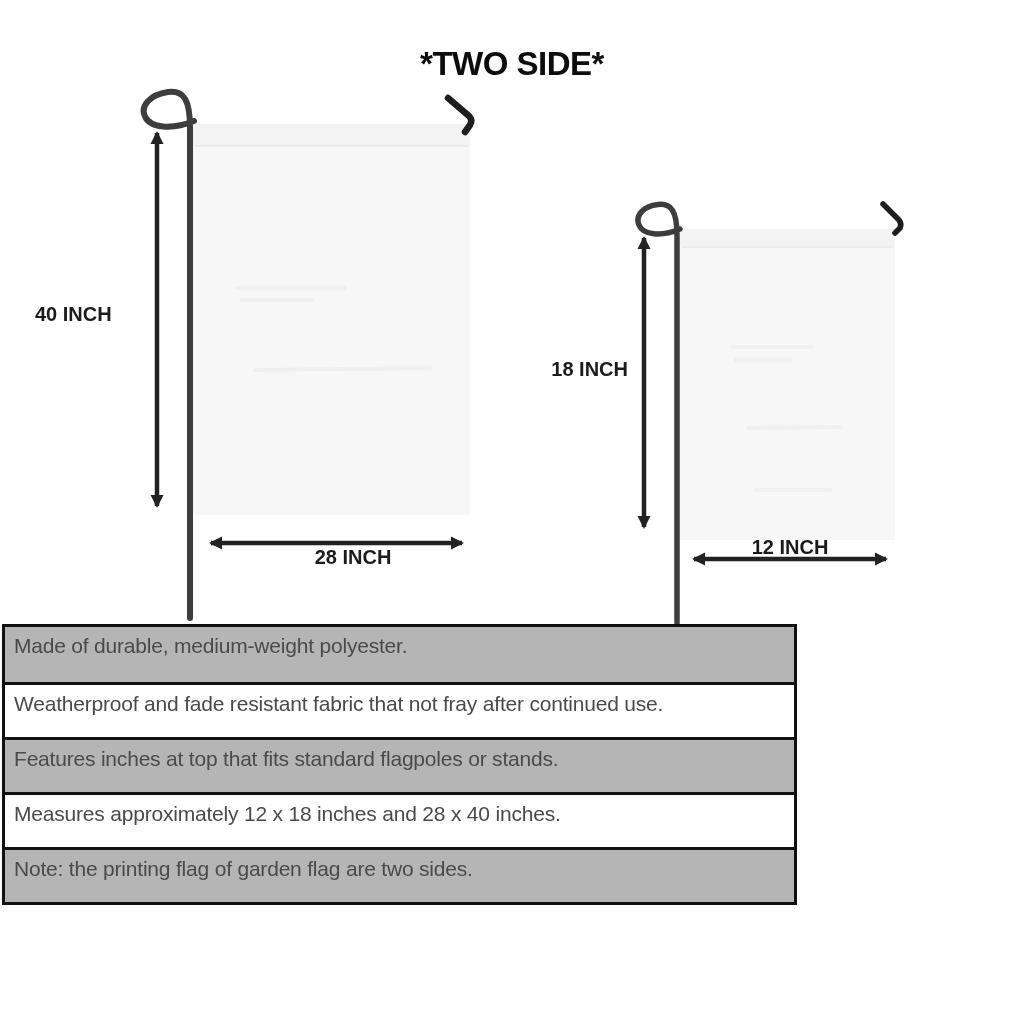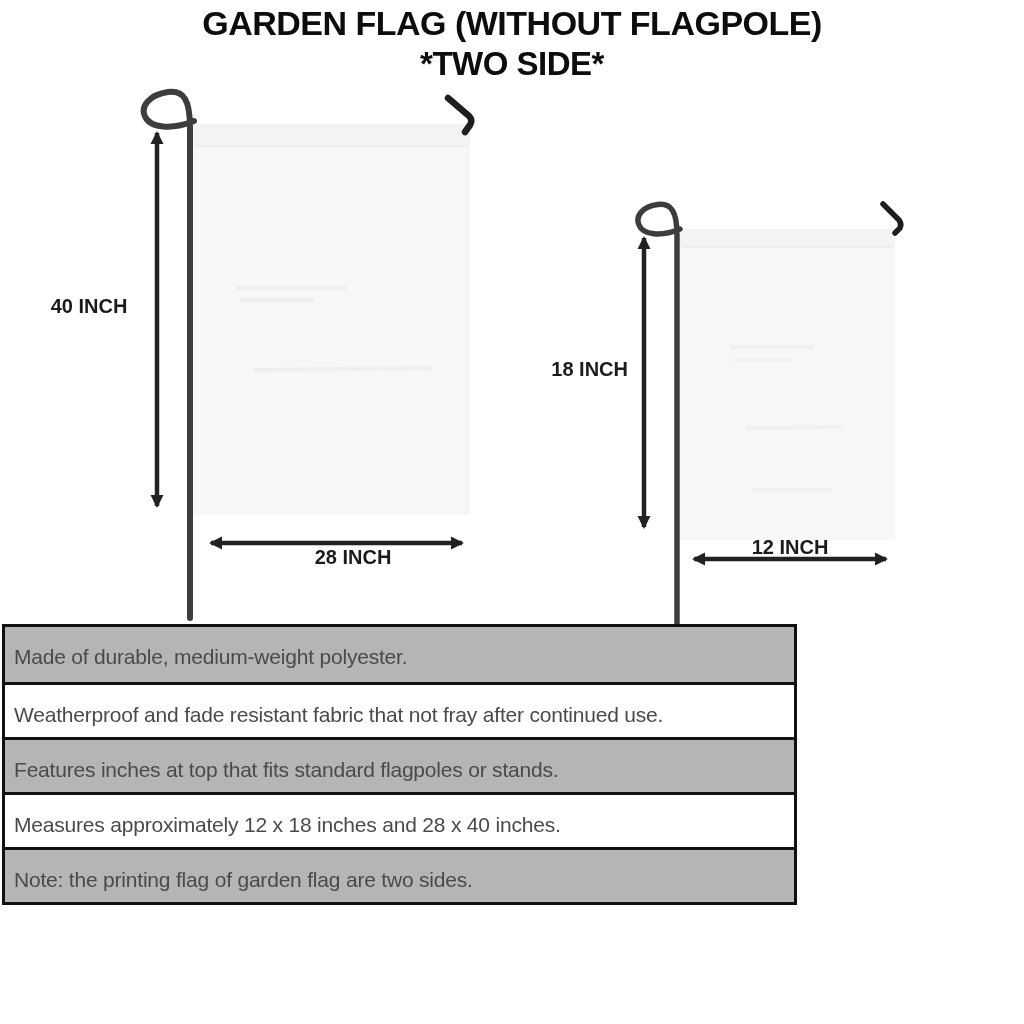--- a/index.html
+++ b/index.html
@@ -11,42 +11,41 @@
     position:absolute;left:0;width:1024px;text-align:center;
     font-weight:800;color:#0d0d0d;letter-spacing:-0.5px;
   }
   .title-1{top:4px;font-size:34px;}
   .title-2{top:45px;font-size:33px;}
   .diagram-svg{position:absolute;left:0;top:0;}
   .dim-label{
     position:absolute;font-size:20px;font-weight:bold;color:#1b1b1b;
     white-space:nowrap;
   }
-  .lbl-40{left:35px;top:295px;width:108px;text-align:center;}
+  .lbl-40{left:35px;top:303px;width:108px;text-align:left;}
   .lbl-28{left:332px;top:546px;transform:translateX(-50%);margin-left:21px;}
   .lbl-18{left:520px;top:351px;width:108px;text-align:right;margin-top:7px;}
   .lbl-12{left:790px;top:536px;transform:translateX(-50%);}
   .features-table{
     position:absolute;left:2px;top:624px;width:795px;
     border:3px solid #111111;box-sizing:border-box;background:#fff;
   }
   .feature-row{
-    height:55px;box-sizing:border-box;padding:18px 12px 0 9px;
+    height:55px;box-sizing:border-box;padding:7px 12px 0 9px;
     font-size:21px;letter-spacing:-0.2px;color:#4a4a4a;
   }
   .feature-row + .feature-row{border-top:3px solid #111111;}
   .row-shaded{background:#b5b5b5;}
   .row-plain{background:#ffffff;}
 </style>
 </head>
 <body>
 
 <div class="canvas">
 
-  <div class="title-line title-1">GARDEN FLAG (WITHOUT FLAGPOLE)</div>
   <div class="title-line title-2">*TWO SIDE*</div>
 
   <svg class="diagram-svg" width="1024" height="640" viewBox="0 0 1024 640">
     <defs>
       <marker id="ah" viewBox="0 0 10 10" refX="8.5" refY="5" markerWidth="3" markerHeight="3" orient="auto-start-reverse">
         <path d="M0,0 L10,5 L0,10 z" fill="#222222"></path>
       </marker>
     </defs>
 
     <g>

